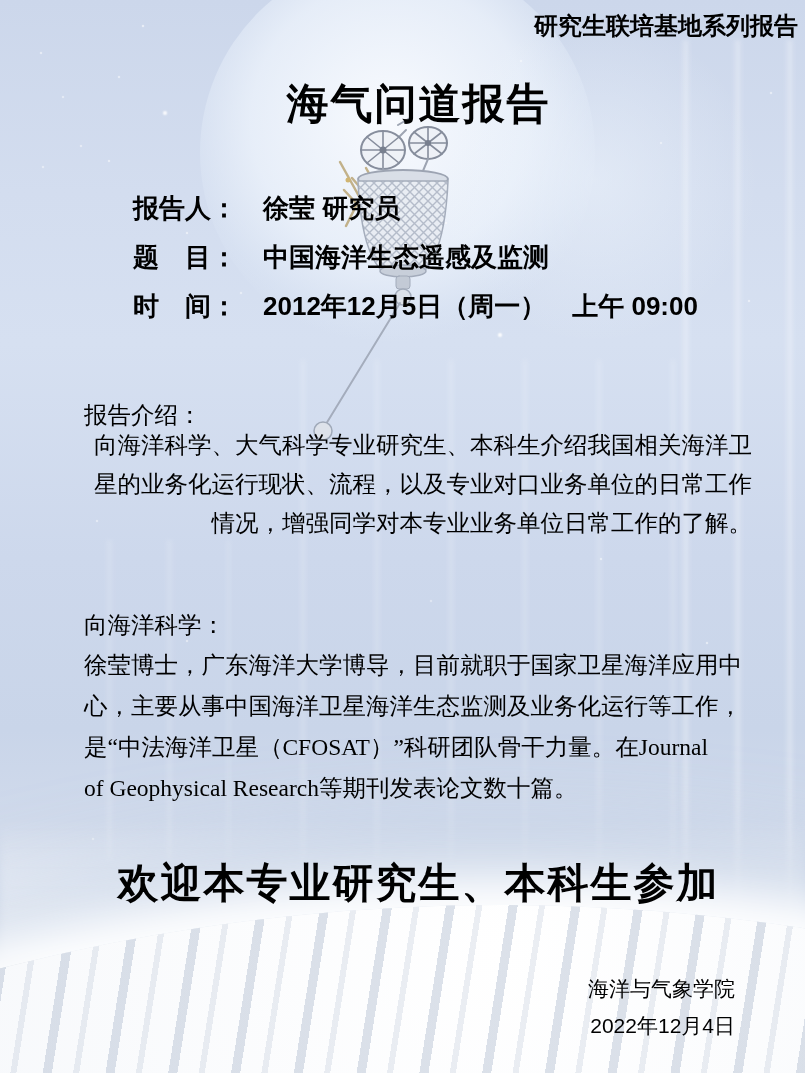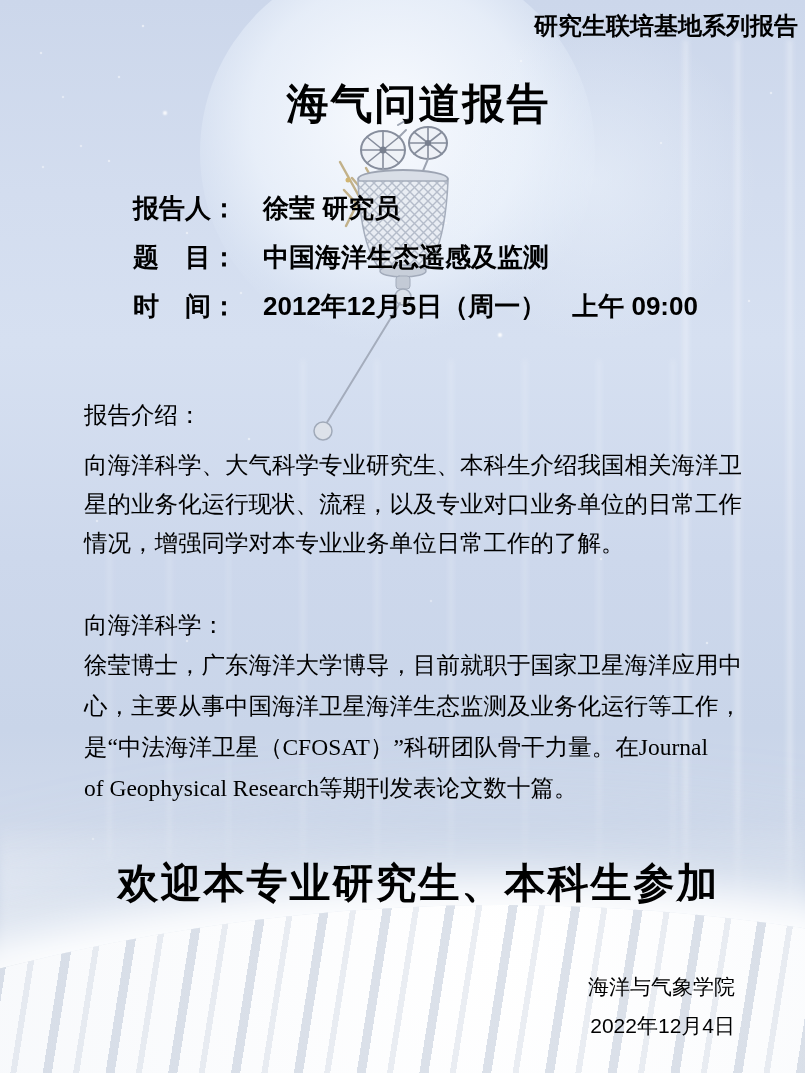--- a/index.html
+++ b/index.html
@@ -47,25 +47,25 @@
   
   .txt{position:absolute;z-index:5;}
   .series{top:10px;right:7px;font-size:24px;font-weight:bold;}
   .title{top:60px;left:0;width:100%;text-align:center;font-size:42px;font-weight:bold;letter-spacing:2px;margin:16px;}
   .info{left:133px;top:184px;}
   .info-row{height:49px;display:flex;align-items:center;font-size:26px;font-weight:bold;white-space:pre;}
   .sec-heading{left:84px;font-family:"Liberation Serif","DejaVu Serif",serif;font-size:23.5px;}
   .h-report{top:399px;}
   .h-speaker{top:609px;}
   .para{left:84px;width:668px;font-family:"Liberation Serif","DejaVu Serif",serif;font-size:23.5px;}
-  .p-report{top:446px;line-height:39px;}
+  .p-report{top:426px;line-height:39px;text-align:right;}
   .p-speaker{top:645px;line-height:41px;}
   .welcome{top:856px;left:0;width:100%;text-align:center;font-size:41px;font-weight:bold;letter-spacing:2px;padding-left:16px;}
   .footer{right:70px;top:970px;text-align:right;line-height:37px;}
-  .footer-org{font-family:Liberation Mono, monospace;font-size:21px;}
+  .footer-org{font-family:Liberation Sans, sans-serif;font-size:21px;}
   .footer-date{font-size:21px;font-weight:normal;}
 </style>
 </head>
 <body>
 
 <div class="poster">
 
   <div class="layer moon"></div>
   <div class="layer moon2"></div>
   <div class="layer stars"></div>

